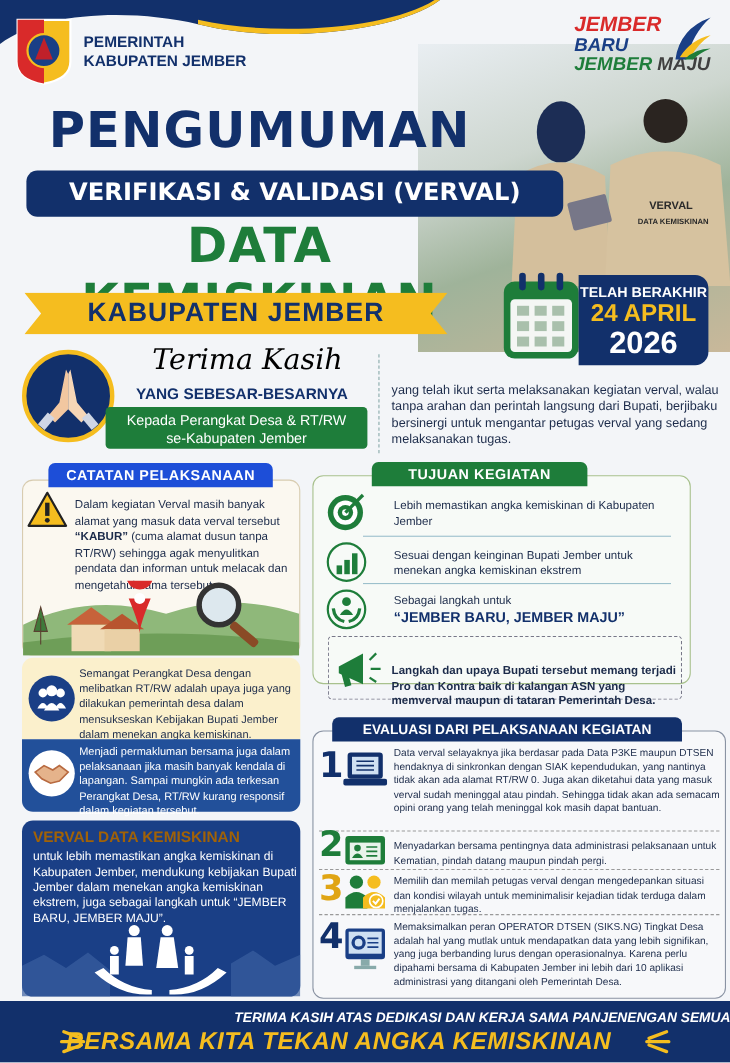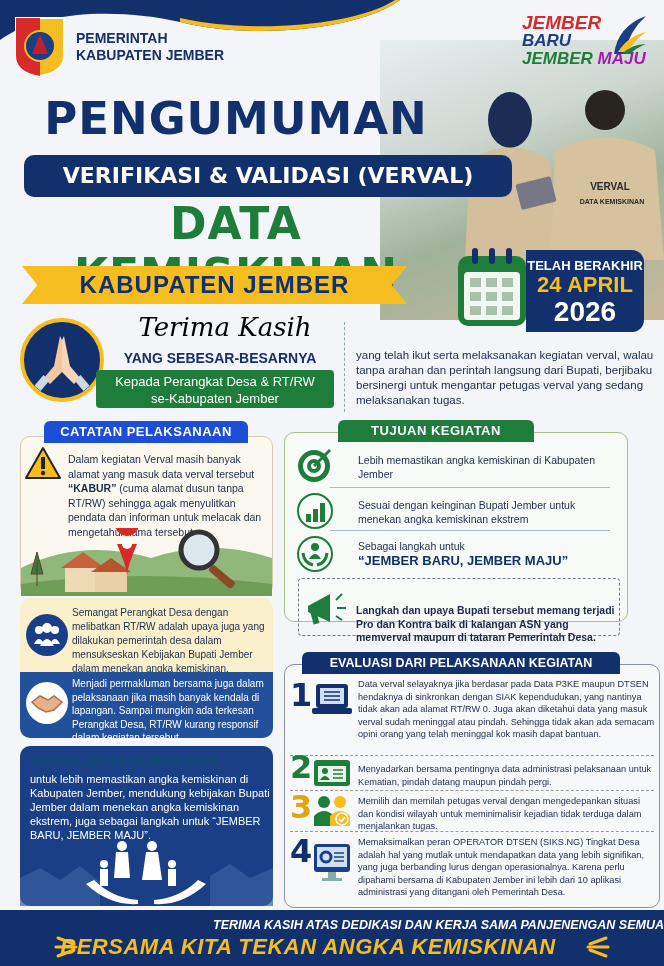--- a/index.html
+++ b/index.html
@@ -34,21 +34,21 @@
 .tab-red{left:44px;top:421px;width:204px;height:22px;background:#1d4ed8;border-radius:6px 6px 0 0;color:#fff;font-weight:bold;font-size:13px;text-align:center;line-height:22px;letter-spacing:.5px}
 .warn{left:24px;top:446px;width:38px;height:34px}
 .catatan-text{left:68px;top:452px;width:200px;font-size:10.5px;line-height:14.5px;color:#1c2b4a}
 .illus{left:21px;top:528px;width:251px;height:68px}
 .card-semangat{left:20px;top:598px;width:253px;height:74px;background:#fbf0cc;border-radius:10px 10px 0 0}
 .card-maklum{left:20px;top:672px;width:253px;height:66px;background:#22509a;border-radius:0 0 10px 10px}
 .ic-circ{width:42px;height:42px;border-radius:50%}
 .semangat-text{left:72px;top:606px;width:196px;font-size:10px;line-height:14px;color:#1c2b4a}
 .maklum-text{left:72px;top:677px;width:196px;font-size:10px;line-height:13.5px;color:#fff}
 .card-verval{left:20px;top:746px;width:253px;height:160px;background:#1a3f86;border-radius:10px;overflow:hidden}
-.verval-title{left:30px;top:752px;font-weight:bold;font-size:14px;color:#0c4a6e}
+.verval-title{left:30px;top:752px;font-weight:bold;font-size:14px;color:#a16207}
 .verval-text{left:30px;top:772px;width:240px;font-size:11px;line-height:14px;color:#fff}
 .family{left:20px;top:838px;width:253px;height:68px}
 
 .card-tujuan{left:284px;top:432px;width:344px;height:190px;border:1px solid #a8c18d;border-radius:10px;background:#f7faf7}
 .tab-green{left:338px;top:420px;width:196px;height:22px;background:#1e7d3a;border-radius:6px 6px 0 0;color:#fff;font-weight:bold;font-size:13px;text-align:center;line-height:22px;letter-spacing:.5px}
 .tj-icon{width:38px;height:38px}
 .tj-text{font-size:10.5px;line-height:14px;color:#1c2b4a}
 .tj-line{height:1px;background:#9cc0cc}
 .tj-big{font-weight:bold;font-size:13px;color:#12306b}
 .note-box{left:298px;top:578px;width:322px;height:58px;border:1px dashed #778;border-radius:4px}
@@ -91,21 +91,21 @@
   <circle cx="26" cy="30" r="15" fill="#1a3f86" stroke="#f5bd1f" stroke-width="2"></circle>
   <path d="M18 38 L26 18 L34 38 Z" fill="#c0202a"></path>
 </svg>
 <div class="abs gov-text">
   <div>PEMERINTAH</div>
   <div>KABUPATEN JEMBER</div>
 </div>
 <div class="abs jb-logo">
   <div style="color:#d92a2a;font-size:19px">JEMBER</div>
   <div style="color:#1a3f86">BARU</div>
-  <div><span style="color:#1e7d3a">JEMBER</span> <span style="color:#a21caf">MAJU</span></div>
+  <div><span style="color:#1e7d3a">JEMBER</span> <span style="color:#404040">MAJU</span></div>
 </div>
 <svg class="abs" style="left:608px;top:12px;width:40px;height:44px" viewBox="0 0 40 44">
   <path d="M6 42 Q10 14 38 4 Q22 18 16 42 Z" fill="#1a3f86"></path>
   <path d="M10 40 Q20 24 38 20 Q26 28 20 40 Z" fill="#f5bd1f"></path>
   <path d="M14 42 Q24 32 38 32 Q28 36 22 42 Z" fill="#1e7d3a"></path>
 </svg>
 
 <div class="abs title-main">PENGUMUMAN</div>
 <div class="abs title-pill">VERIFIKASI &amp; VALIDASI (VERVAL)</div>
 <div class="abs title-green">DATA KEMISKINAN</div>

